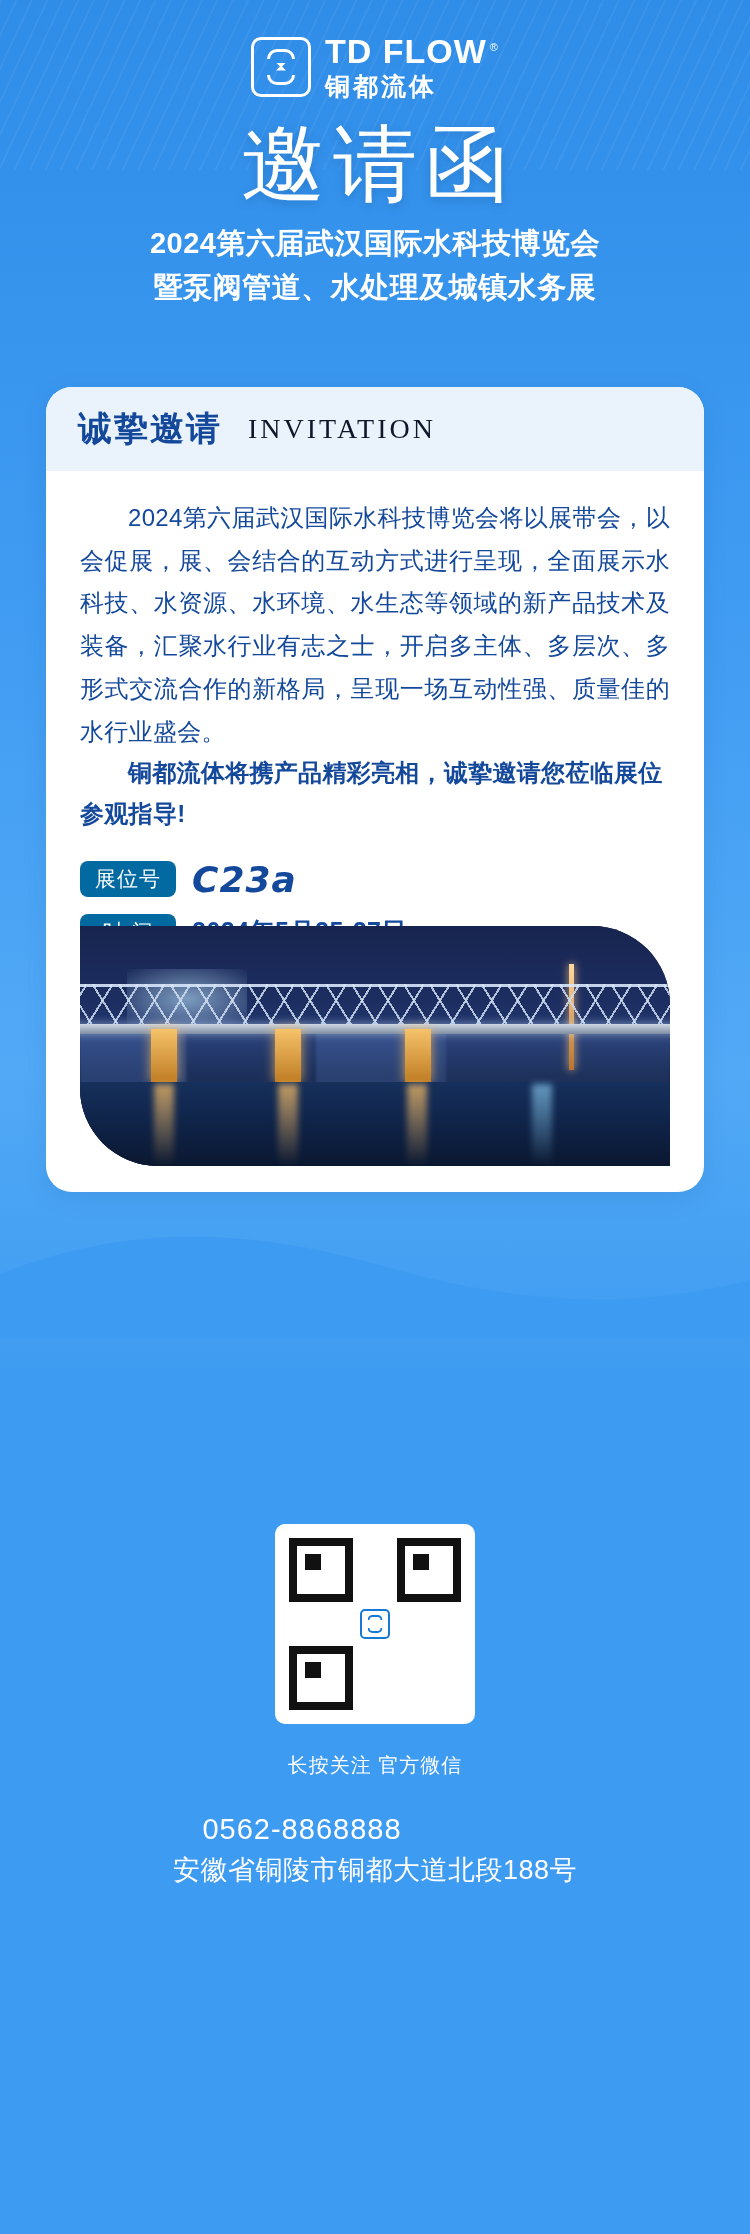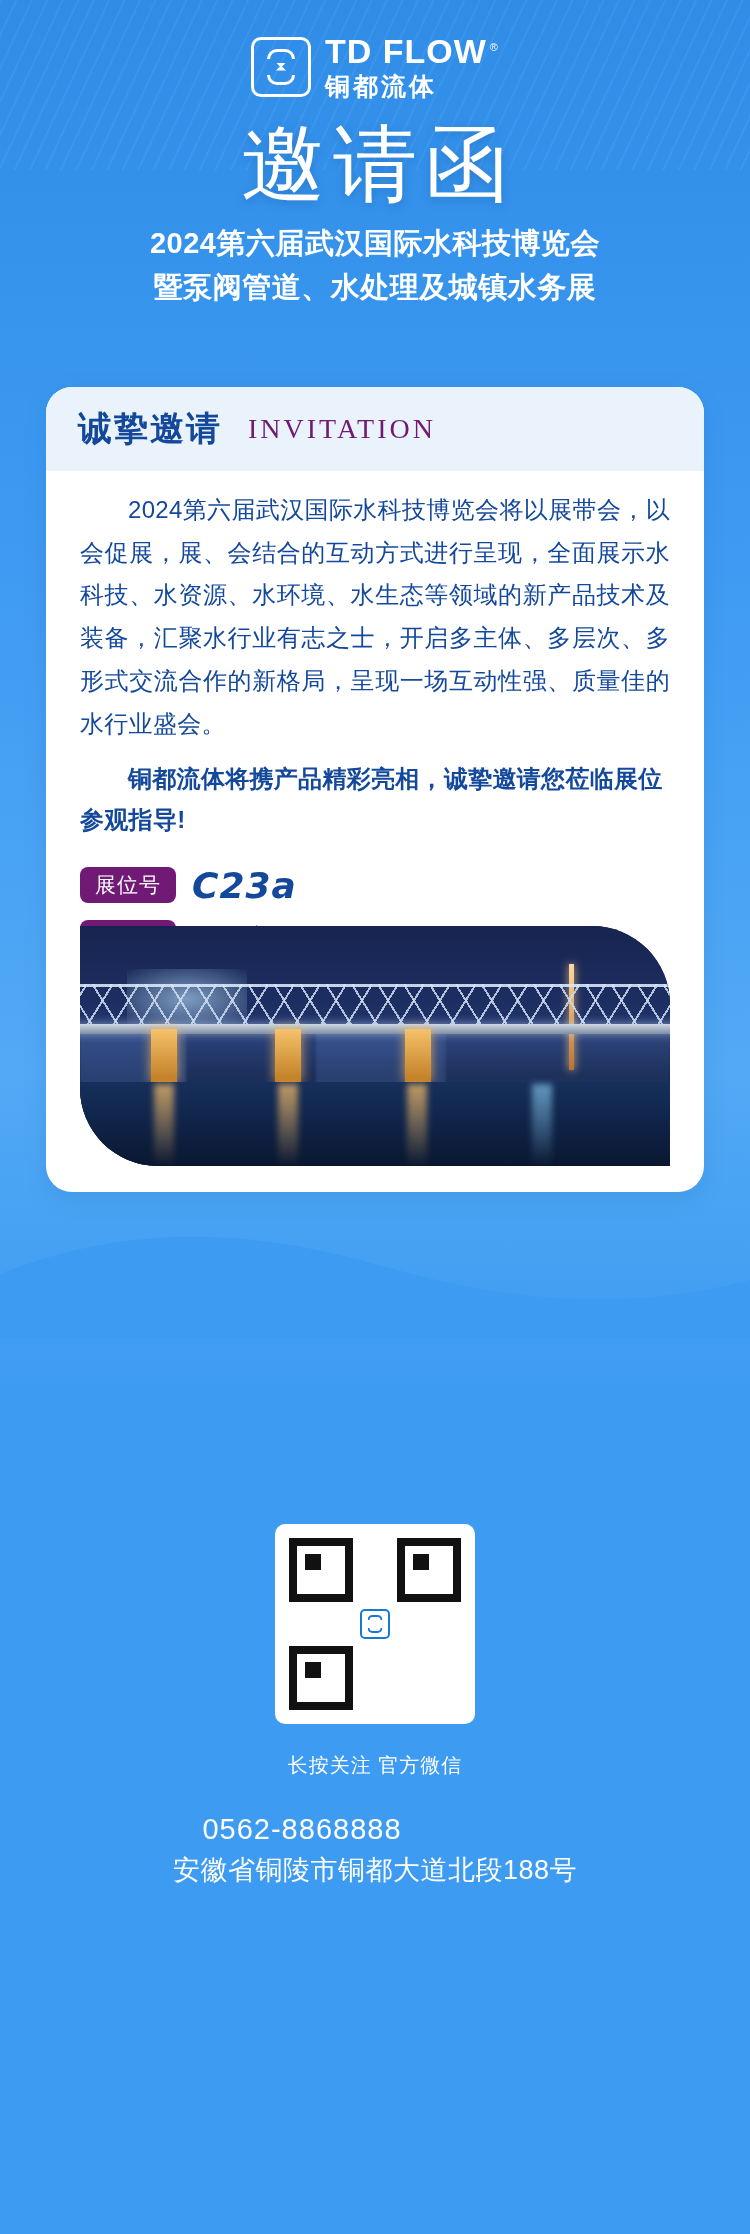--- a/index.html
+++ b/index.html
@@ -163,60 +163,60 @@
     padding-left: 32px;
     gap: 26px;
   }
   .card-head .cn {
     color: #13489b;
     font-size: 34px;
     font-weight: bold;
     letter-spacing: 2px;
   }
   .card-head .en {
-    color: #701a75;
+    color: #0f172a;
     font-size: 28px;
     letter-spacing: 3px;
     font-family: "Liberation Serif", "DejaVu Serif", serif;
   }
   .card-body {
-    padding: 18px 34px 0 34px;
+    padding: 26px 34px 0 34px;
   }
   .para {
     color: #13489b;
     font-size: 24px;
     line-height: 1.78;
     text-align: justify;
     text-indent: 48px;
     margin: 0;
     letter-spacing: 0.3px;
   }
   .para-bold {
     color: #13489b;
     font-size: 24px;
     line-height: 1.7;
     font-weight: bold;
     text-indent: 48px;
-    margin: 14px 0 0 0;
+    margin: 0 0 0 0;
     letter-spacing: 0.3px;
   }
 
   .info-list {
     margin-top: 24px;
     display: flex;
     flex-direction: column;
     gap: 14px;
   }
   .info-row {
     display: flex;
     align-items: center;
     gap: 16px;
   }
   .info-tag {
-    background: #701a75;
+    background: #0369a1;
     color: #ffffff;
     border-radius: 8px;
     font-size: 21px;
     height: 36px;
     min-width: 96px;
     display: flex;
     align-items: center;
     justify-content: center;
     letter-spacing: 1px;
     flex: none;

